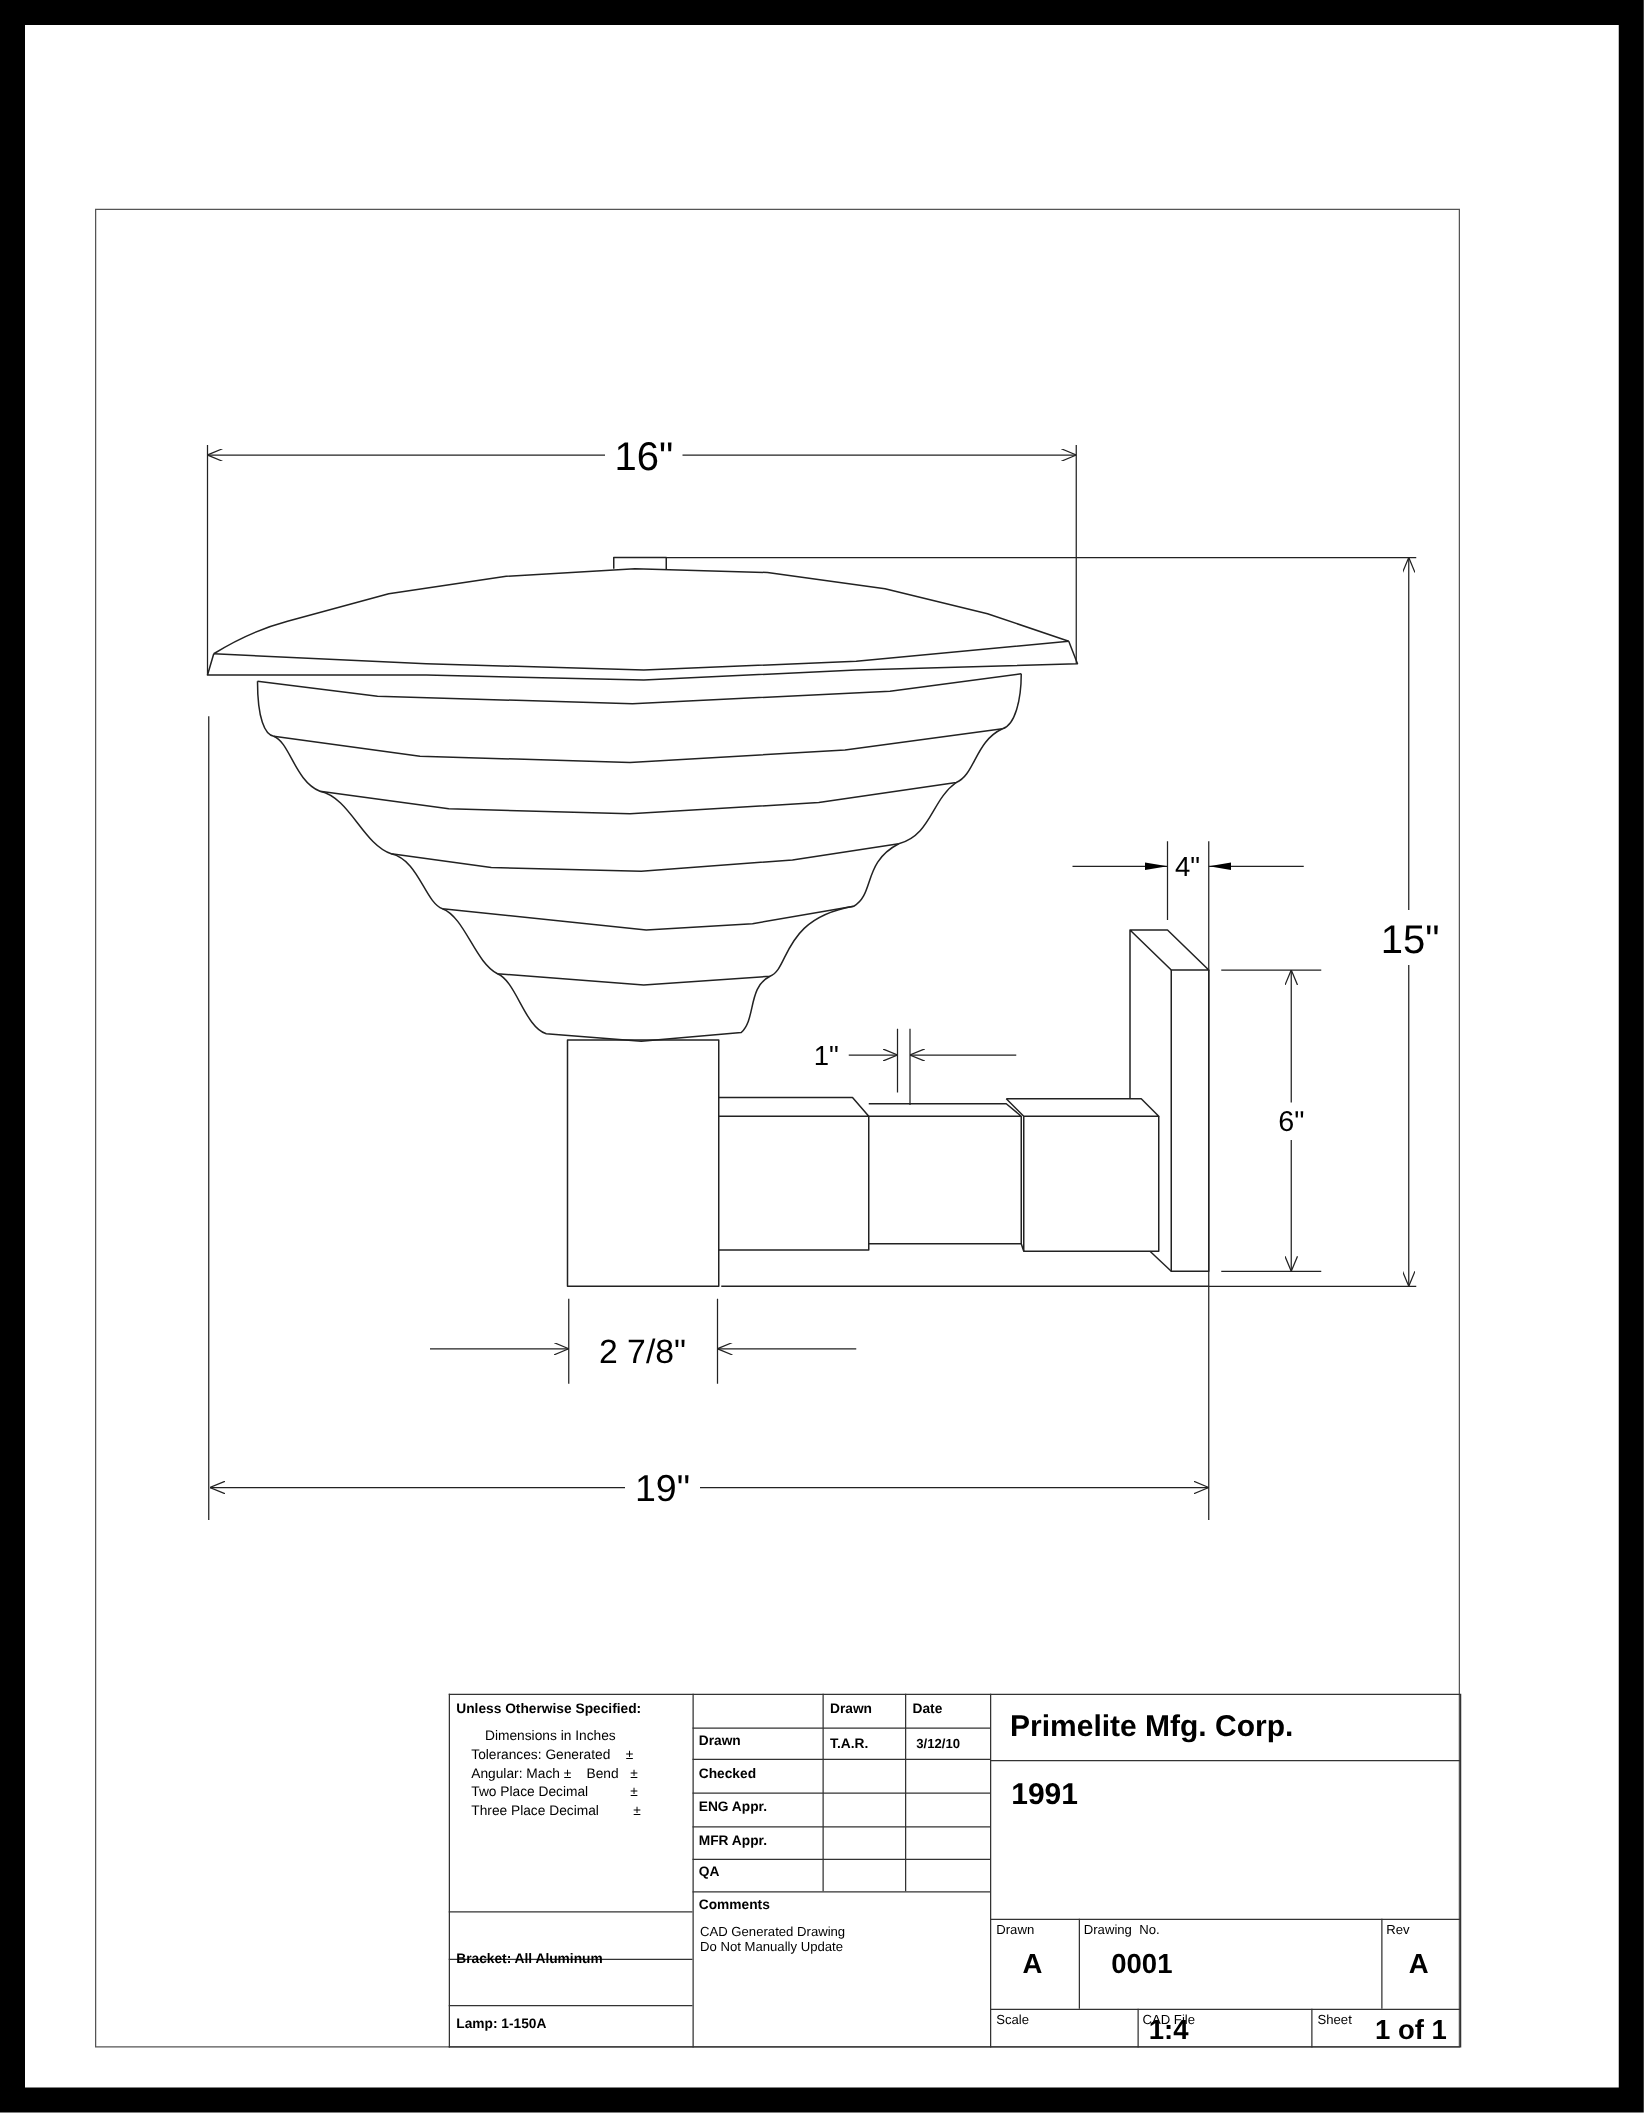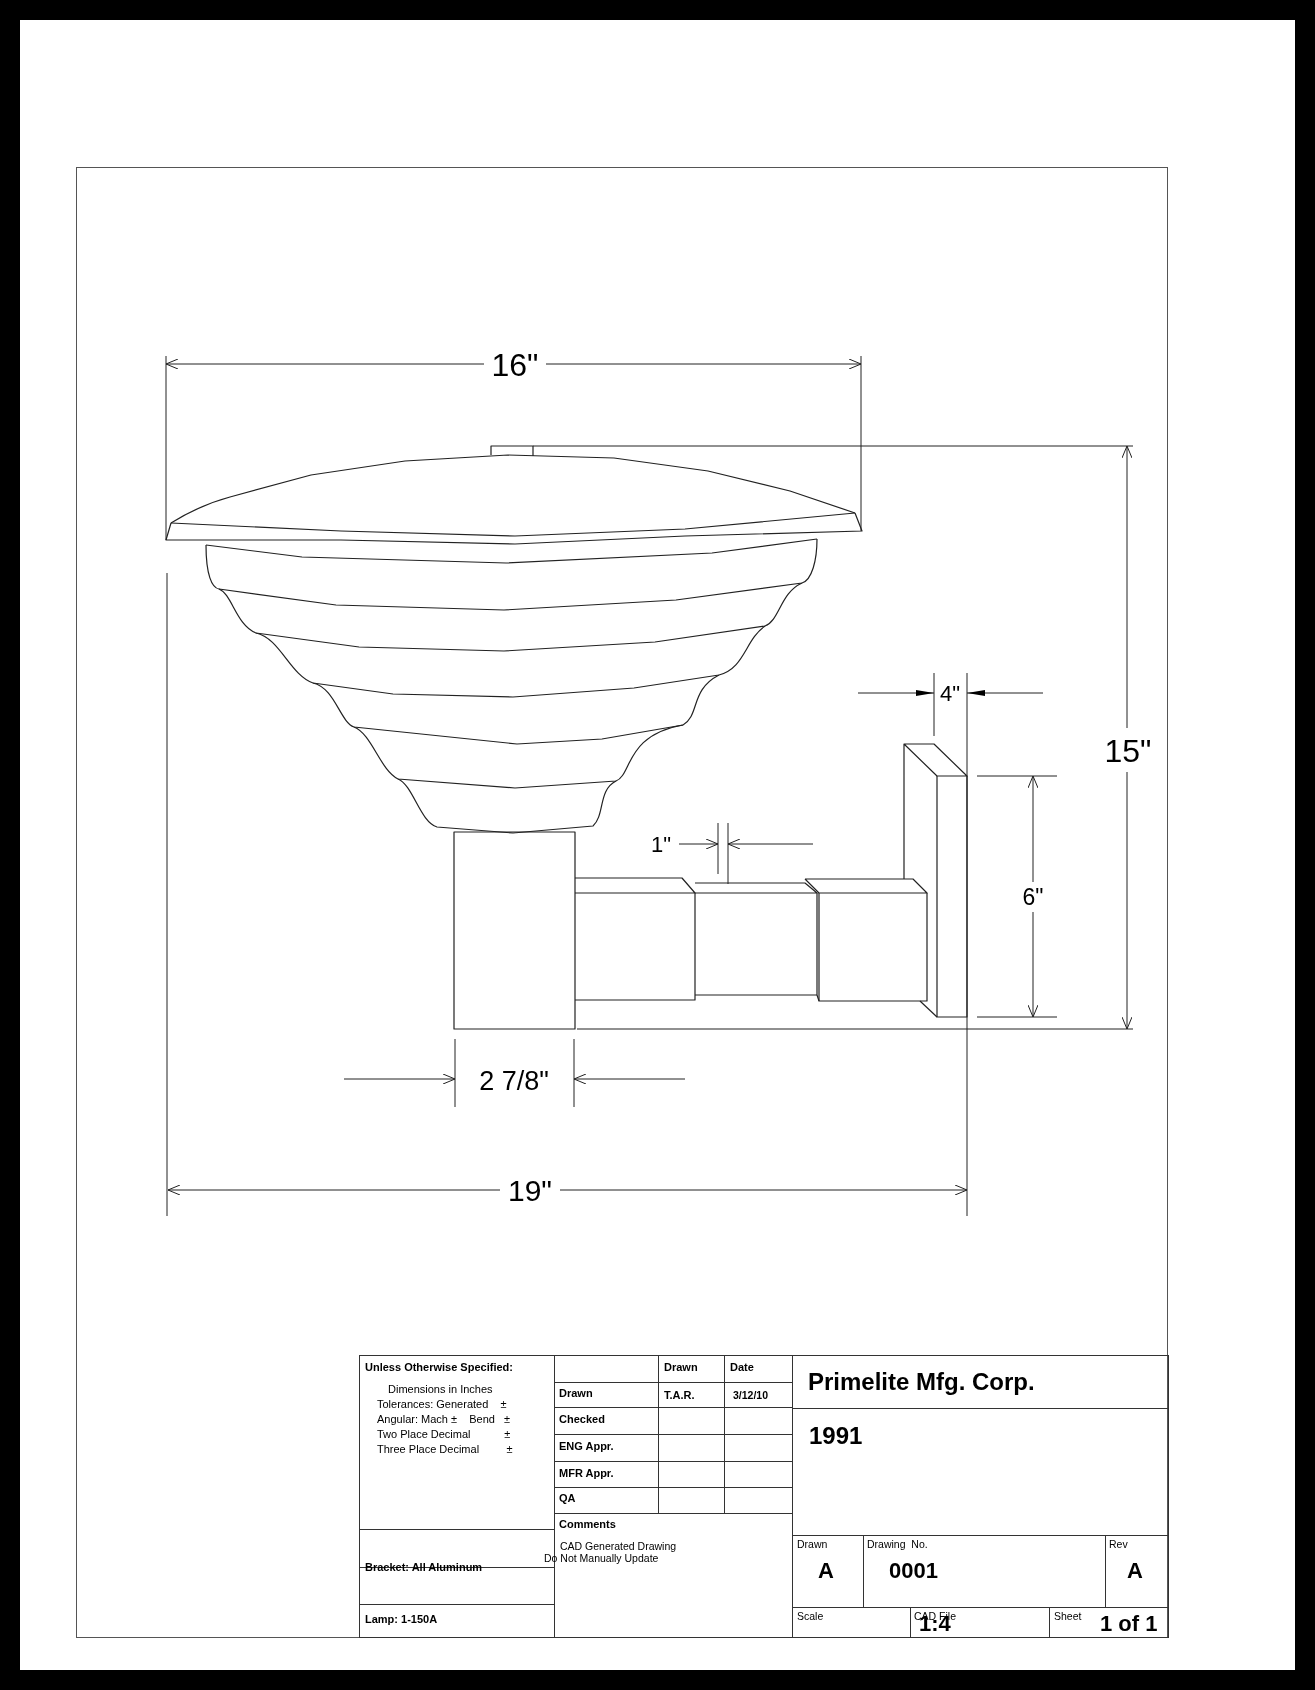--- a/index.html
+++ b/index.html
@@ -176,21 +176,21 @@
 </div>
 <div>
   <div class="t lbl" style="left:559px; top:1468px;">MFR Appr.</div>
 </div>
 <div>
   <div class="t lbl" style="left:559px; top:1493px;">QA</div>
 </div>
 
 <div class="t lbl" style="left:559px; top:1519px;">Comments</div>
 <div class="t tiny" style="left:560px; top:1541px;">CAD Generated Drawing</div>
-<div class="t tiny" style="left:544px; top:1553px;">Do Not Manually Update</div>
+<div class="t tiny" style="left:560px; top:1553px;">Do Not Manually Update</div>
 
 <div class="ln-v" style="left:1168px; top:1355px; height:283px;"></div>
 <div class="ln-h" style="left:792px; top:1408px; width:376px;"></div>
 <div class="ln-h" style="left:792px; top:1535px; width:376px;"></div>
 <div class="ln-h" style="left:792px; top:1607px; width:376px;"></div>
 <div class="ln-h" style="left:359px; top:1637px; width:809px;"></div>
 <div class="ln-v" style="left:863px; top:1535px; height:72px;"></div>
 <div class="ln-v" style="left:1105px; top:1535px; height:72px;"></div>
 <div class="ln-v" style="left:910px; top:1607px; height:31px;"></div>
 <div class="ln-v" style="left:1049px; top:1607px; height:31px;"></div>

